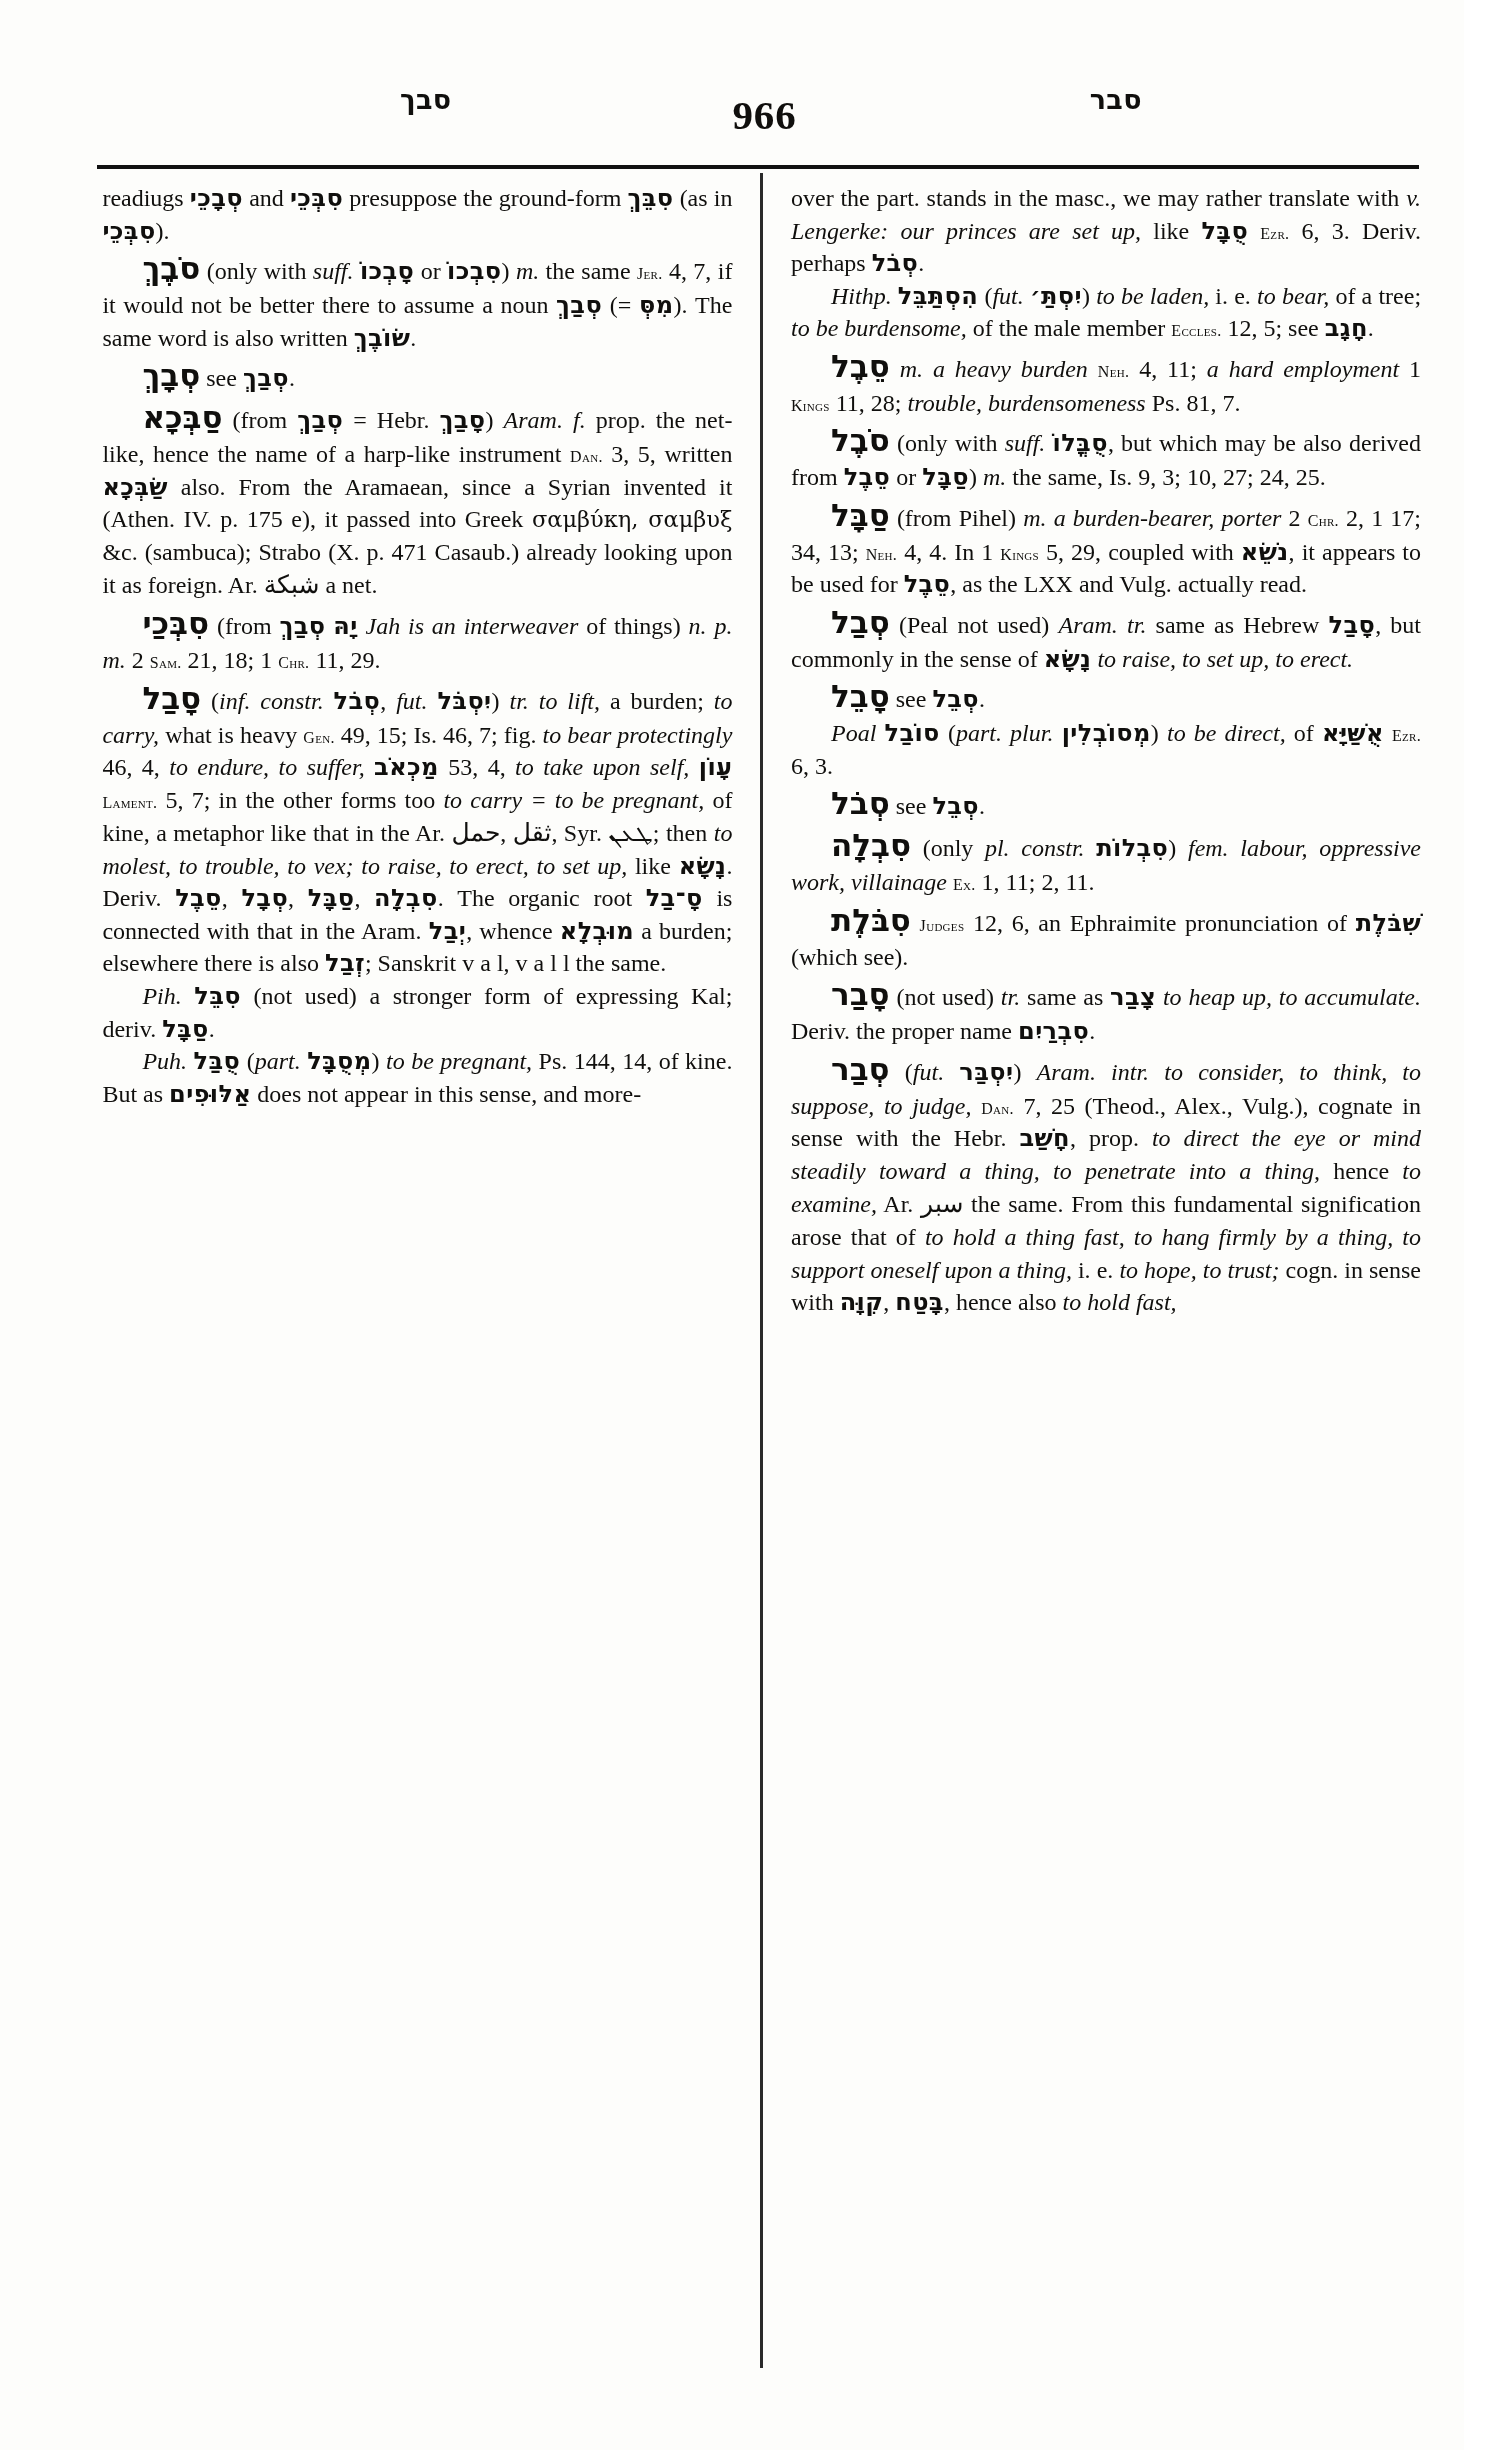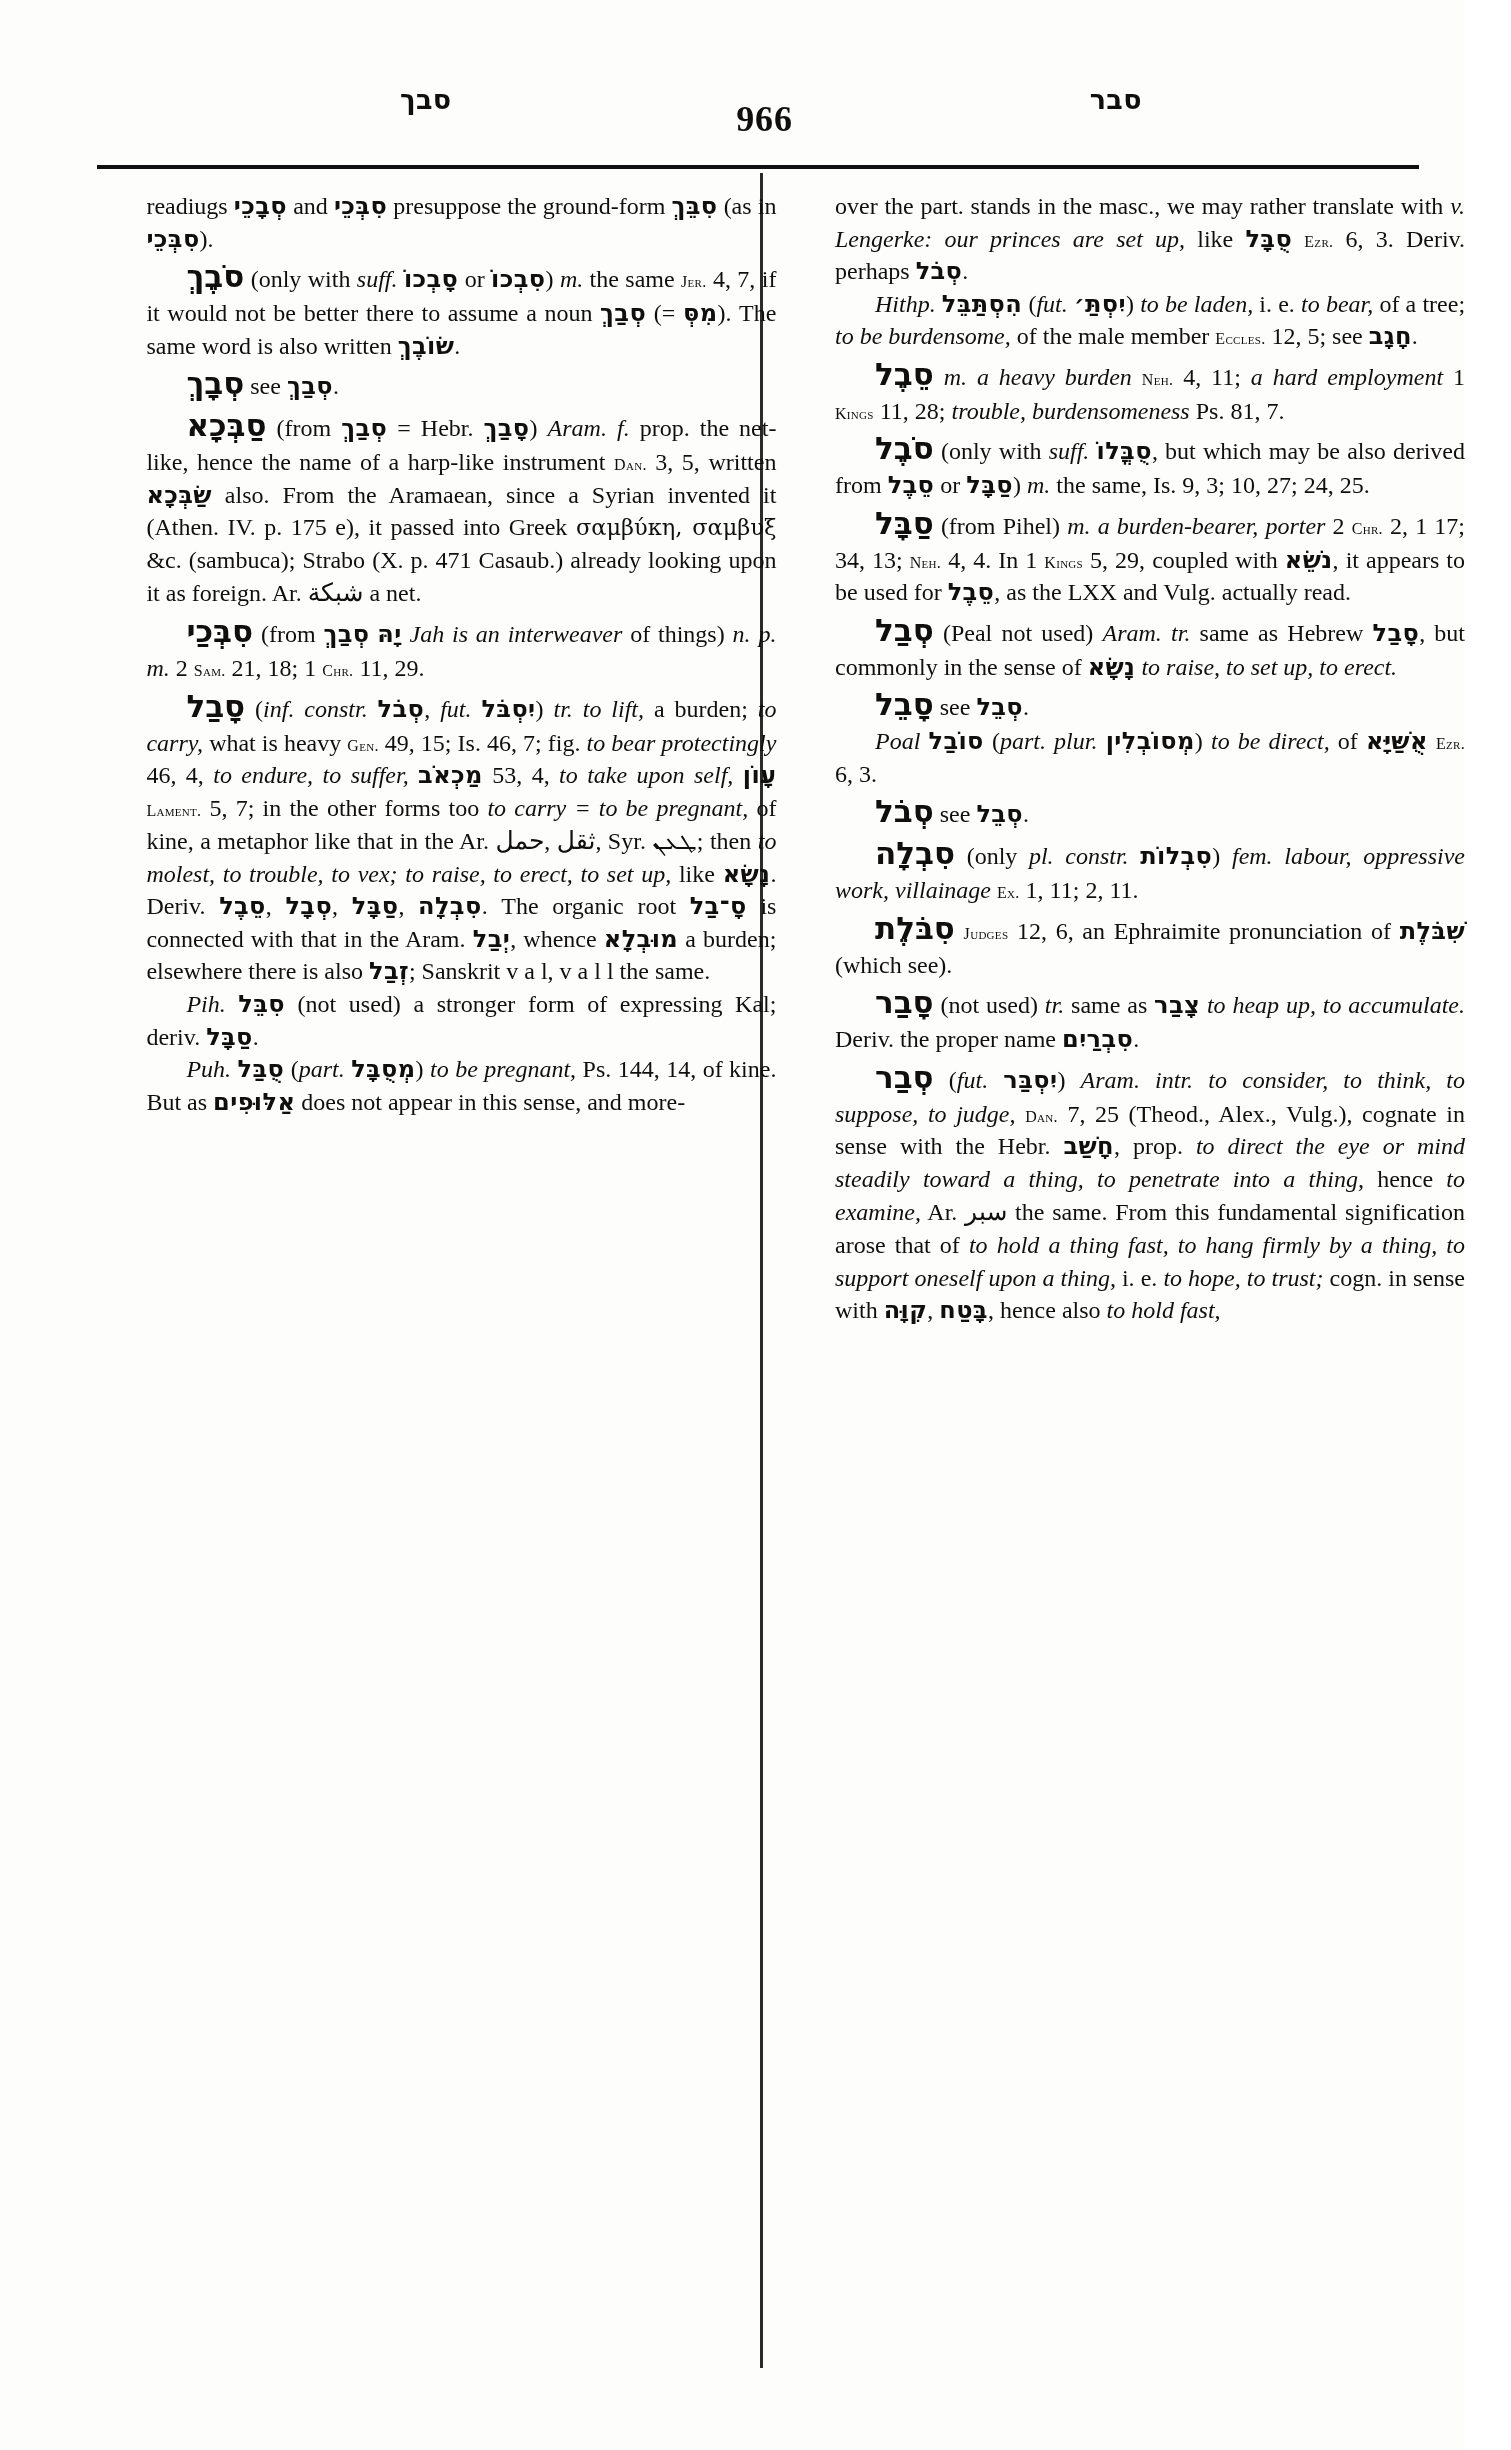--- a/index.html
+++ b/index.html
@@ -43,50 +43,49 @@
   .hdr-right {
     right: 180px;
     top: 0px;
     font-family: "DejaVu Sans", sans-serif;
     font-size: 42px;
     font-weight: 700;
   }
   .hdr-center {
     left: 50%;
     transform: translateX(-50%);
-    top: 15px;
-    font-size: 36px;
+    top: 9px;
+    font-size: 41px;
     font-weight: 700;
     letter-spacing: 0.9px;
   }
   .rule {
     position: absolute;
     left: 97px;
     top: 165px;
     width: 1322px;
     height: 3.6px;
     background: #111;
   }
   .columns {
     position: absolute;
     left: 97px;
     top: 178px;
     width: 1322px;
     height: 2195px;
   }
   .col {
     position: absolute;
-    top: 12px;
+    top: 4px;
     width: 630px;
     font-size: 24px;
     line-height: 1.355;
     text-align: justify;
     text-justify: inter-word;
     hyphens: none;
-    margin-left: 44px;
   }
   .col-left { left: 5.4px; }
   .col-right { left: 694px; }
   .divider {
     position: absolute;
     left: 663px;
     top: -5.4px;
     width: 2.7px;
     height: 2195px;
     background: #2a2a2a;

